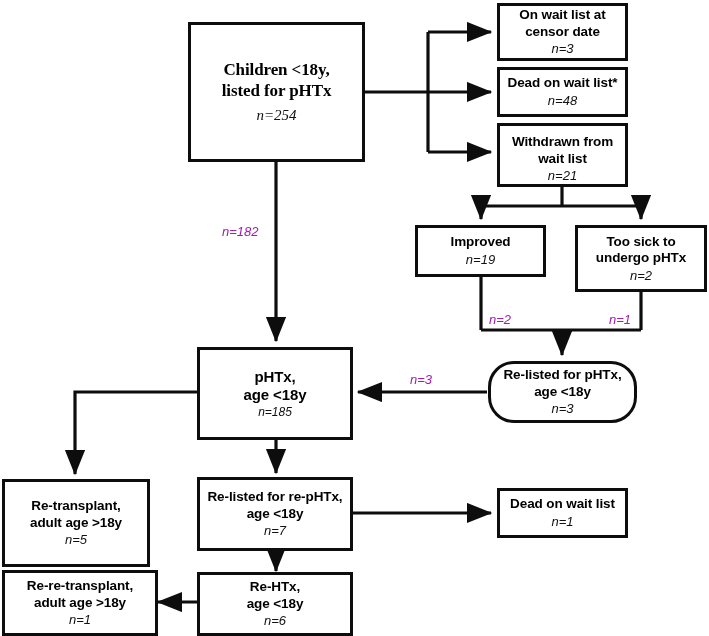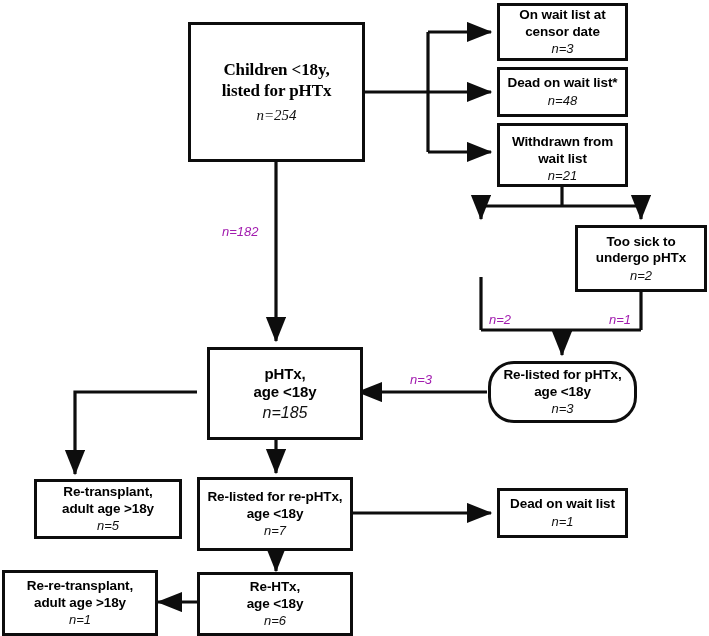--- a/index.html
+++ b/index.html
@@ -37,21 +37,21 @@
   }
   .node .cnt {
     font-style: italic;
     color: #111111;
     line-height: 1.2;
     margin-top: 1px;
   }
   .node.big .ttl { font-size: 17px; }
   .node.big .cnt { font-size: 15px; margin-top: 5px; }
   .node.mid .ttl { font-size: 15px; }
-  .node.mid .cnt { font-size: 16px; }
+  .node.mid .cnt { font-size: 12px; }
   .node.std .ttl { font-size: 13.5px; }
   .node.std .cnt { font-size: 13px; }
 
   .edge-label {
     position: absolute;
     font-style: italic;
     font-size: 13px;
     color: #a21caf;
     z-index: 6;
     white-space: nowrap;
@@ -136,46 +136,50 @@
   </div>
 
   <div class="node std" style="left:497px; top:123px; width:131px; height:64px;justify-content:flex-end;">
     <div class="ttl">
       <span>Withdrawn from</span><br>
       <span>wait list</span>
     </div>
     <div class="cnt">n=21</div>
   </div>
 
+  <div class="node std" style="left:415px; top:225px; width:131px; height:52px;">
+    <div class="ttl">Improved</div>
+    <div class="cnt">n=19</div>
+  </div>
 
   <div class="node std" style="left:575px; top:225px; width:132px; height:67px;">
     <div class="ttl">
       <span>Too sick to</span><br>
       <span>undergo pHTx</span>
     </div>
     <div class="cnt">n=2</div>
   </div>
 
   <div class="node std" style="left:488px; top:361px; width:149px; height:62px;border-radius:26px;">
     <div class="ttl">
       <span>Re-listed for pHTx,</span><br>
       <span>age &lt;18y</span>
     </div>
     <div class="cnt">n=3</div>
   </div>
 
-  <div class="node mid" style="left:197px; top:347px; width:156px; height:93px;margin-left:10px;">
+  <div class="node mid" style="left:197px; top:347px; width:156px; height:93px;">
     <div class="ttl">
       <span>pHTx,</span><br>
       <span>age &lt;18y</span>
     </div>
     <div class="cnt">n=185</div>
   </div>
 
-  <div class="node std" style="left:2px; top:479px; width:148px; height:60px;margin-left:32px;">
+  <div class="node std" style="left:2px; top:479px; width:148px; height:88px;">
     <div class="ttl">
       <span>Re-transplant,</span><br>
       <span>adult age &gt;18y</span>
     </div>
     <div class="cnt">n=5</div>
   </div>
 
   <div class="node std" style="left:197px; top:477px; width:156px; height:74px;">
     <div class="ttl">
       <span>Re-listed for re-pHTx,</span><br>

